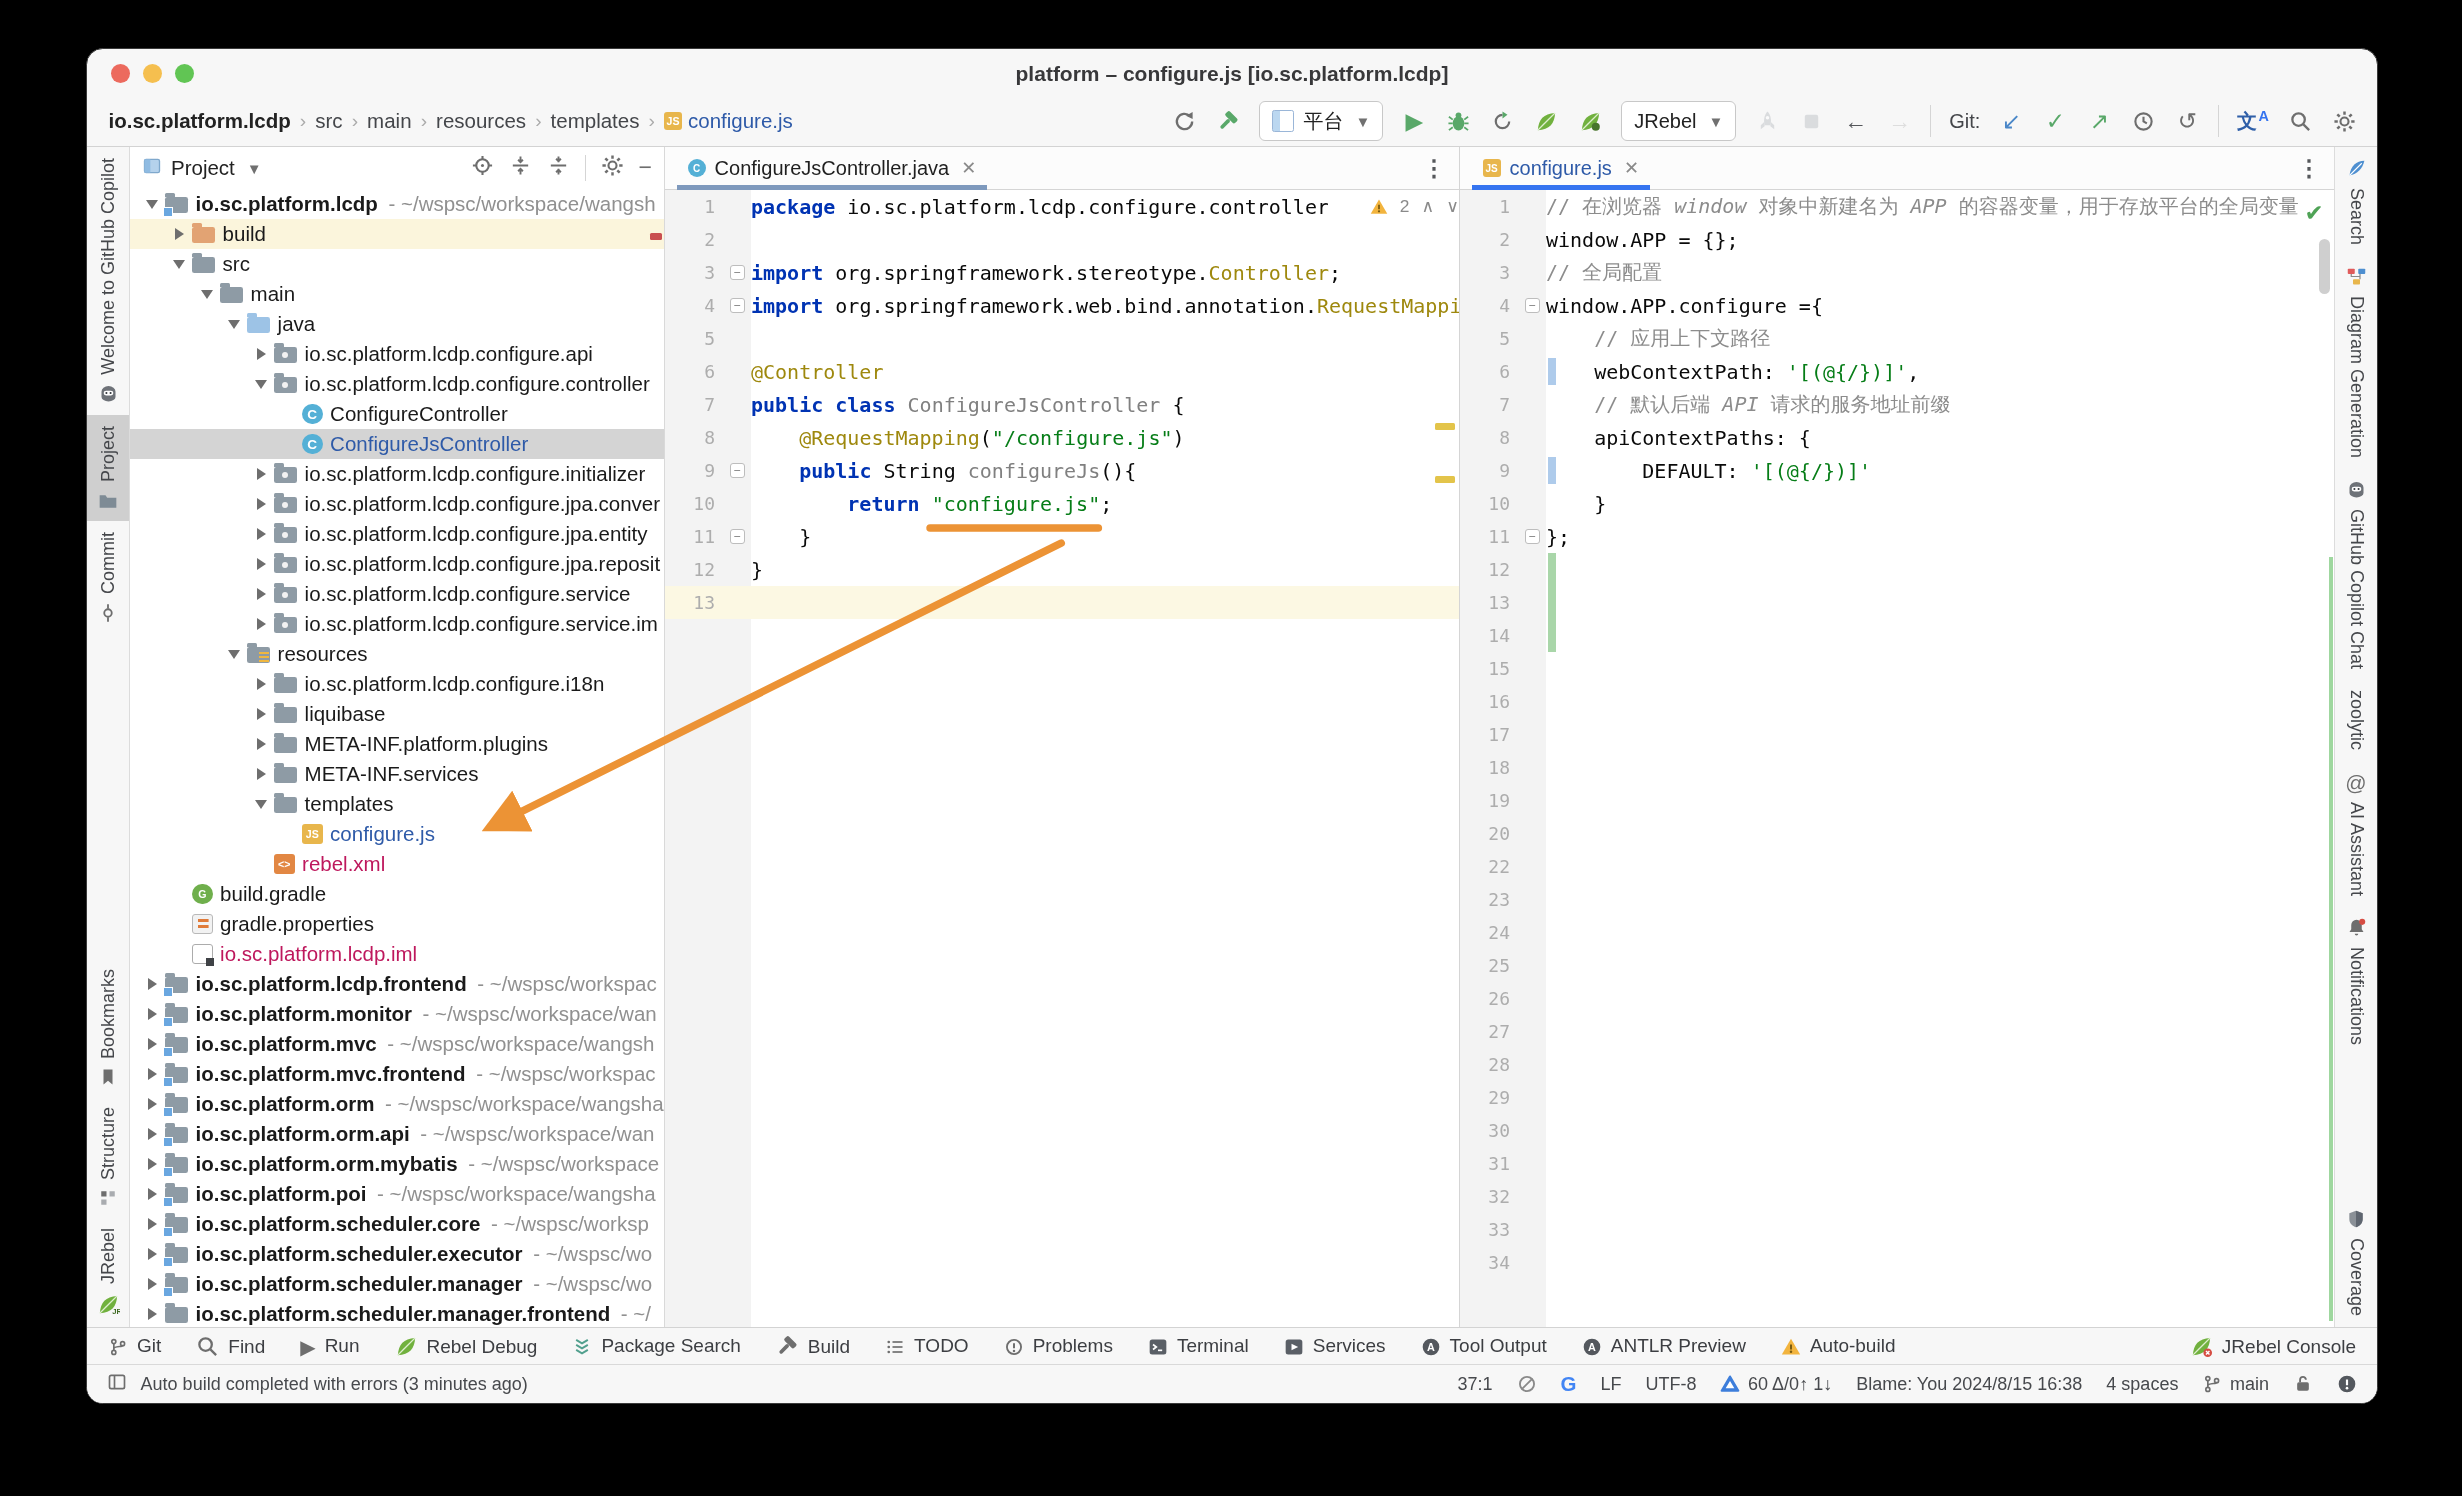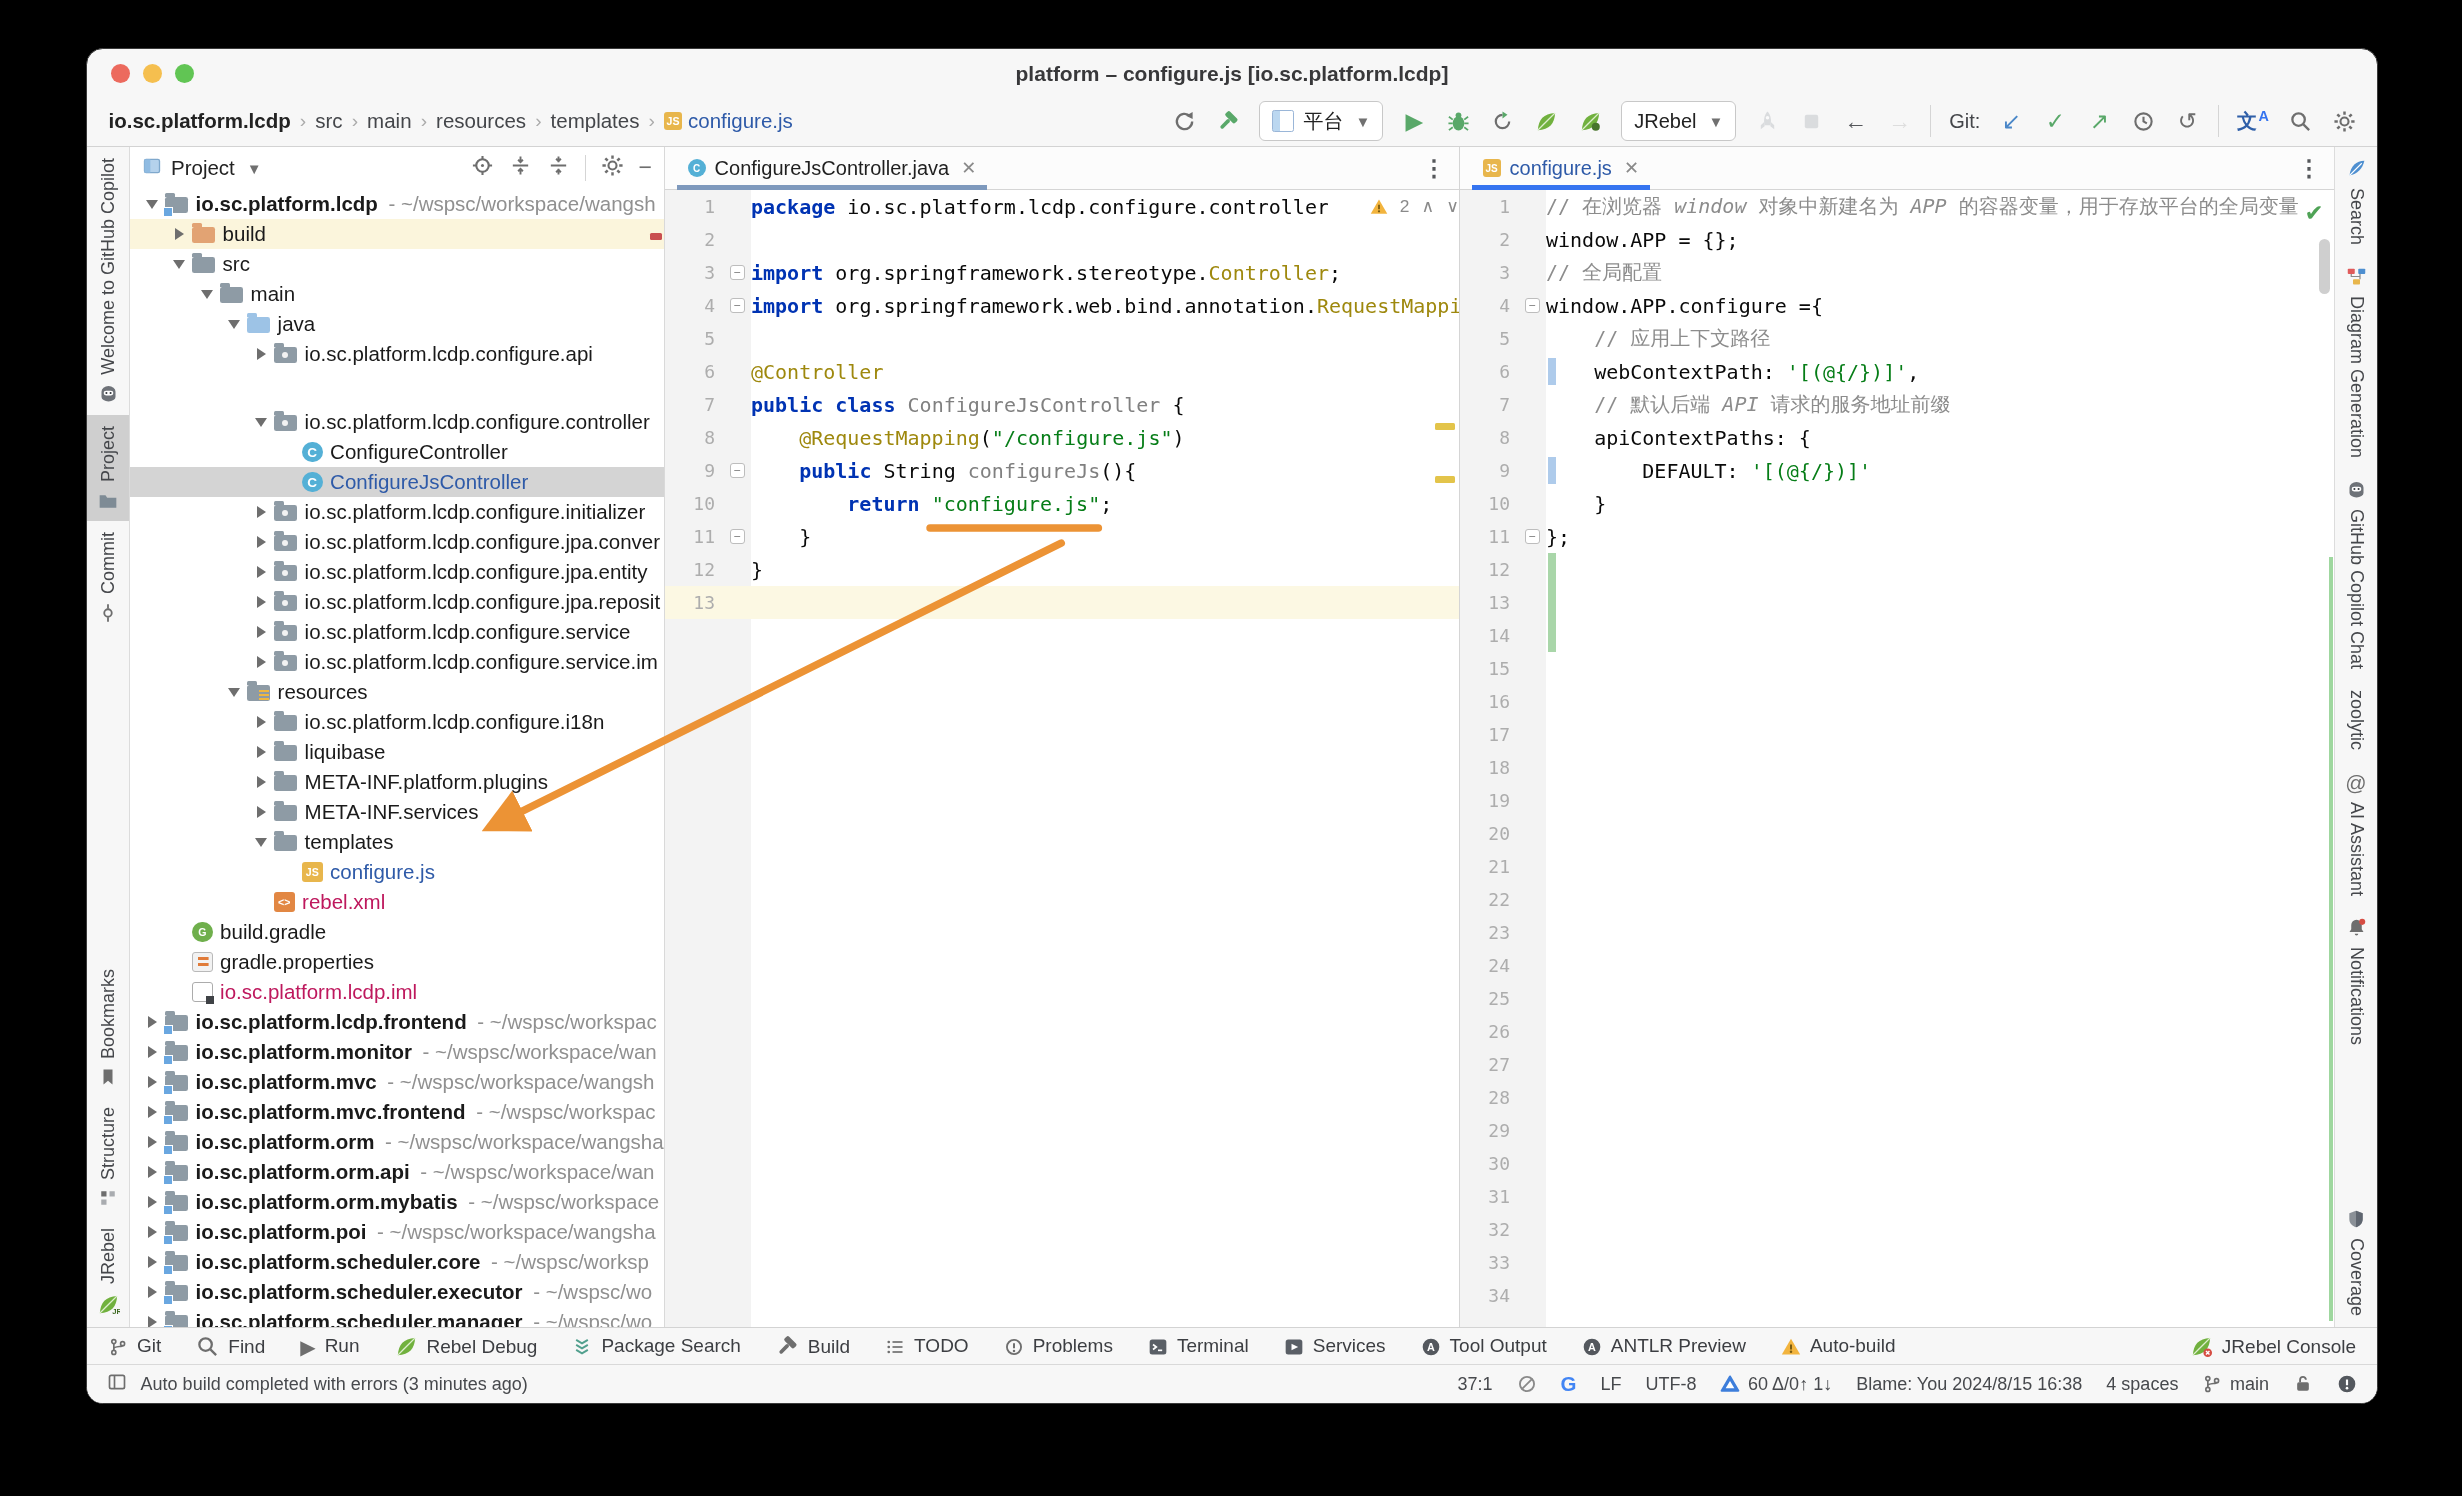--- a/index.html
+++ b/index.html
@@ -459,21 +459,21 @@
             <span class="fi f-blue"></span>
             <span class="t-label">java</span>
           </div>
           <div class="tree-row" style="padding-left: 118px;">
             <span class="chv">
               <span class="tri-r"></span>
             </span>
             <span class="fi f-pkg"></span>
             <span class="t-label">io.sc.platform.lcdp.configure.api</span>
           </div>
-          <div class="tree-row" style="padding-left: 118px; margin-top: 38px;">
+          <div class="tree-row" style="padding-left: 118px;">
             <span class="chv">
               <span class="tri-d"></span>
             </span>
             <span class="fi f-pkg"></span>
             <span class="t-label">io.sc.platform.lcdp.configure.controller</span>
           </div>
           <div class="tree-row" style="padding-left: 146px;">
             <span class="chv"></span>
             <span class="ci">C</span>
             <span class="t-label">ConfigureController</span>
@@ -924,25 +924,20 @@
               <span class="fold"></span>
               <span class="code"></span>
             </div>
             <div class="code-line">
               <span class="gut">19</span>
               <span class="fold"></span>
               <span class="code"></span>
             </div>
             <div class="code-line">
               <span class="gut">20</span>
-              <span class="fold"></span>
-              <span class="code"></span>
-            </div>
-            <div class="code-line">
-              <span class="gut">21</span>
               <span class="fold"></span>
               <span class="code"></span>
             </div>
             <div class="code-line">
               <span class="gut">22</span>
               <span class="fold"></span>
               <span class="code"></span>
             </div>
             <div class="code-line">
               <span class="gut">23</span>

